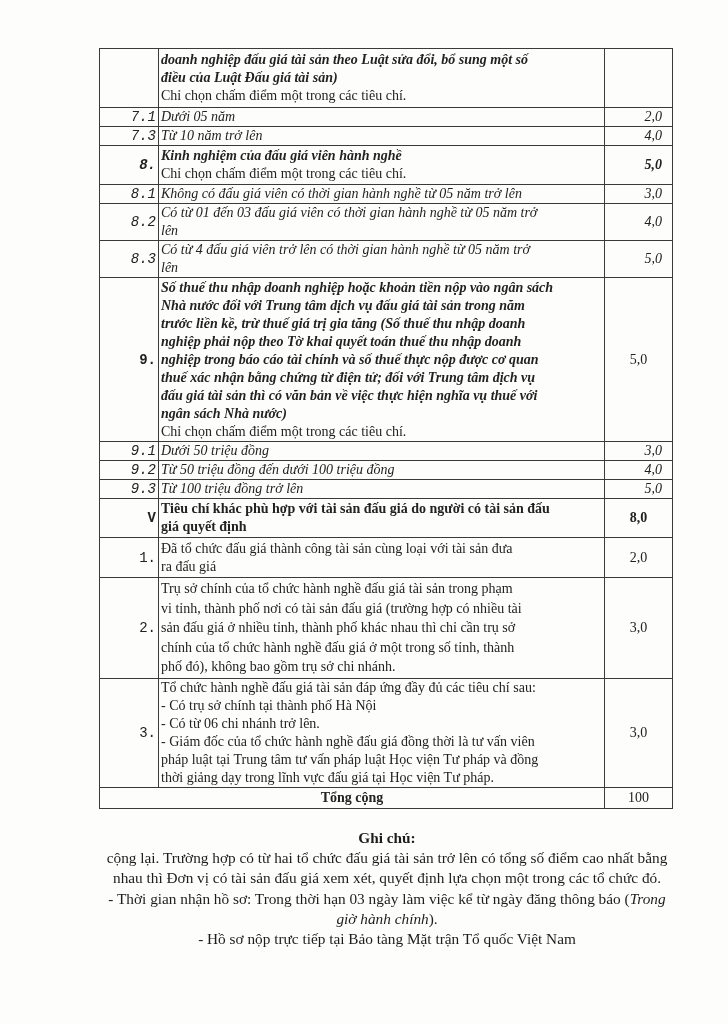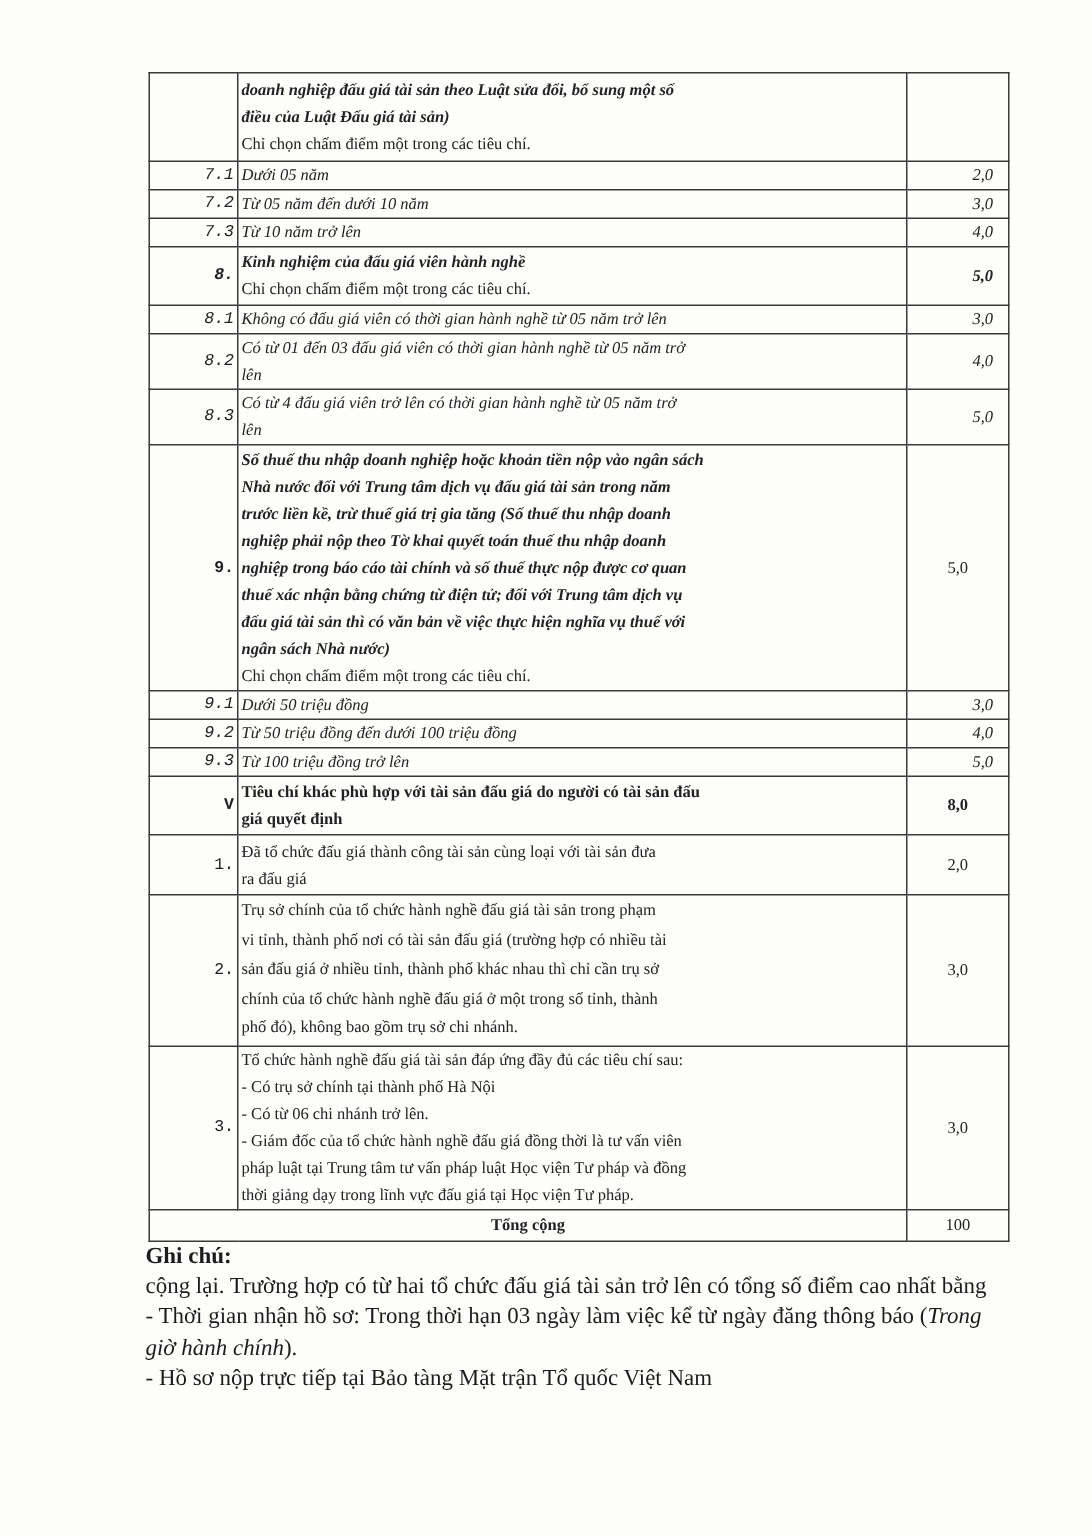--- a/index.html
+++ b/index.html
@@ -7,38 +7,38 @@
     width: 728px; height: 1024px; background: #fdfdfb; position: relative; overflow: hidden;
     font-family: "Liberation Serif", "DejaVu Serif", serif; color: #1a1a1a;
   }
   .page { position: absolute; left: 0; top: 0; width: 728px; height: 1024px; }
   table.crit {
     position: absolute; left: 99px; top: 48px; width: 573px;
     border-collapse: collapse; table-layout: fixed;
   }
   table.crit td {
     border: 1px solid #3a3a3a; padding: 0 2px; vertical-align: middle;
-    font-size: 11px; line-height: 18px; color: #222;
+    font-size: 14px; line-height: 18px; color: #222;
   }
   col.c1 { width: 59px; }
   col.c2 { width: 446px; }
   col.c3 { width: 68px; }
   td.no { text-align: right; font-family: Liberation Mono, monospace; }
   td.pts { text-align: center; }
   td.desc { text-align: left; padding-left: 1px; }
   .it { font-style: italic; color: #333; }
   .bi { font-style: italic; font-weight: bold; }
   .b { font-weight: bold; }
   .sub td { height: 17px; line-height: 16px; }
   .sub td.pts { text-align: right; padding-right: 10px; }
   .line { display: block; }
   .total td { height: 20px; margin-top: 36px; }
   .notes {
     position: absolute; left: 97px; top: 828px; width: 580px;
-    font-size: 15.3px; line-height: 20.2px; color: #1c1c1c;
+    font-size: 15.3px; line-height: 20.2px; color: #1c1c1c; text-align: center;
   }
   .notes p { margin: 0; }
   .notes .b { font-weight: bold; }
 </style>
 </head>
 <body>
 
 <div class="page">
 
   <table class="crit">
@@ -58,25 +58,20 @@
         </td>
         <td class="pts"></td>
       </tr>
 
       <tr class="sub">
         <td class="no it">7.1</td>
         <td class="desc it">Dưới 05 năm</td>
         <td class="pts it">2,0</td>
       </tr>
 
-      <tr class="sub">
-        <td class="no it">7.2</td>
-        <td class="desc it">Từ 05 năm đến dưới 10 năm</td>
-        <td class="pts it">3,0</td>
-      </tr>
 
       <tr class="sub">
         <td class="no it">7.3</td>
         <td class="desc it">Từ 10 năm trở lên</td>
         <td class="pts it">4,0</td>
       </tr>
 
       <tr style="height:39px">
         <td class="no bi">8.</td>
         <td class="desc">
@@ -190,17 +185,18 @@
       <tr class="total">
         <td colspan="2" class="b" style="text-align:center">Tổng cộng</td>
         <td class="pts">100</td>
       </tr>
     </tbody>
   </table>
 
   <div class="notes">
     <p class="b">Ghi chú:</p>
     <p>cộng lại. Trường hợp có từ hai tổ chức đấu giá tài sản trở lên có tổng số điểm cao nhất bằng</p>
+    <p>nhau thì Đơn vị có tài sản đấu giá xem xét, quyết định lựa chọn một trong các tổ chức đó.</p>
     <p><span>- Thời gian nhận hồ sơ: Trong thời hạn 03 ngày làm việc kể từ ngày đăng thông báo (</span><i>Trong</i><br><i>giờ hành chính</i><span>).</span></p>
     <p>- Hồ sơ nộp trực tiếp tại Bảo tàng Mặt trận Tổ quốc Việt Nam</p>
   </div>
 
 </div>
 
 </body></html>

